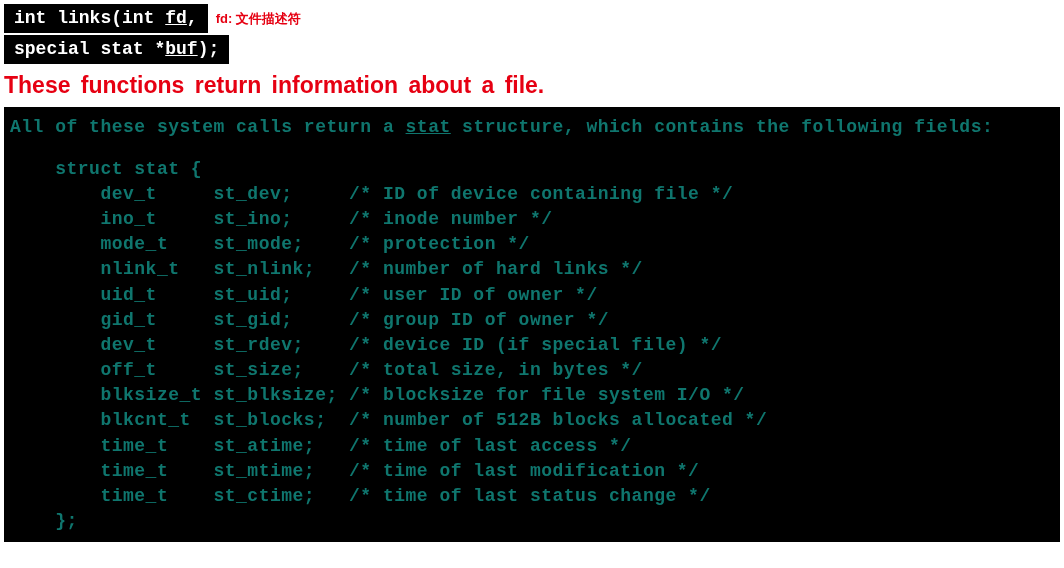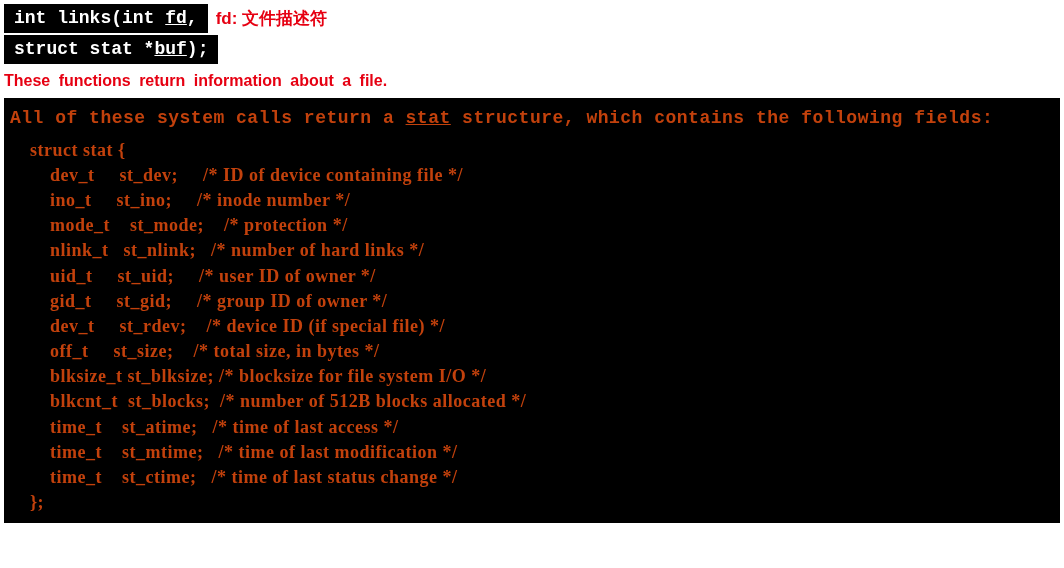--- a/index.html
+++ b/index.html
@@ -26,63 +26,62 @@
       font-size: 18px;
       padding: 2px 10px;
       line-height: 1.4;
     }
     .sig-code .underline {
       text-decoration: underline;
     }
     .sig-annotation {
       color: #e60012;
       font-weight: bold;
-      font-size: 17px;
+      font-size: 13px;
       margin-left: 8px;
     }
     .description {
       color: #e60012;
       font-weight: bold;
-      font-size: 16px;
+      font-size: 23px;
       margin-top: 8px;
       margin-bottom: 8px;
       word-spacing: 4px;
     }
     .terminal {
       background: #000;
-      color: #c2410c;
+      color: #0f766e;
       font-family: "Courier New", monospace;
       font-size: 18px;
       padding: 8px 6px;
       line-height: 1.4;
       white-space: pre;
       font-weight: bold;
       letter-spacing: 0.5px;
     }
     .terminal .underline {
       text-decoration: underline;
     }
     .struct-block {
-      margin-top: 6px;
-      font-family: Liberation Serif, serif;
+      margin-top: 16px;
     }
   </style>
 </head>
 <body>
 
 <div class="sig-row">
   <span class="sig-code">
     <span>int links(int </span><span class="underline">fd</span><span>,</span>
   </span>
   <span class="sig-annotation">fd: 文件描述符</span>
 </div>
 
 <div class="sig-row">
   <span class="sig-code">
-    <span>struct stat *</span><span class="underline">buf</span><span>);</span>
+    <span>special stat *</span><span class="underline">buf</span><span>);</span>
   </span>
 </div>
 
 <div class="description">These  functions  return  information about a file.</div>
 
 <div class="terminal"><span>All of these system calls return a </span><span class="underline">stat</span><span> structure, which contains the following fields:</span>
 <div class="struct-block"><span>    struct stat {</span>
 <span id="struct-fields">        dev_t     st_dev;     /* ID of device containing file */
         ino_t     st_ino;     /* inode number */
         mode_t    st_mode;    /* protection */

